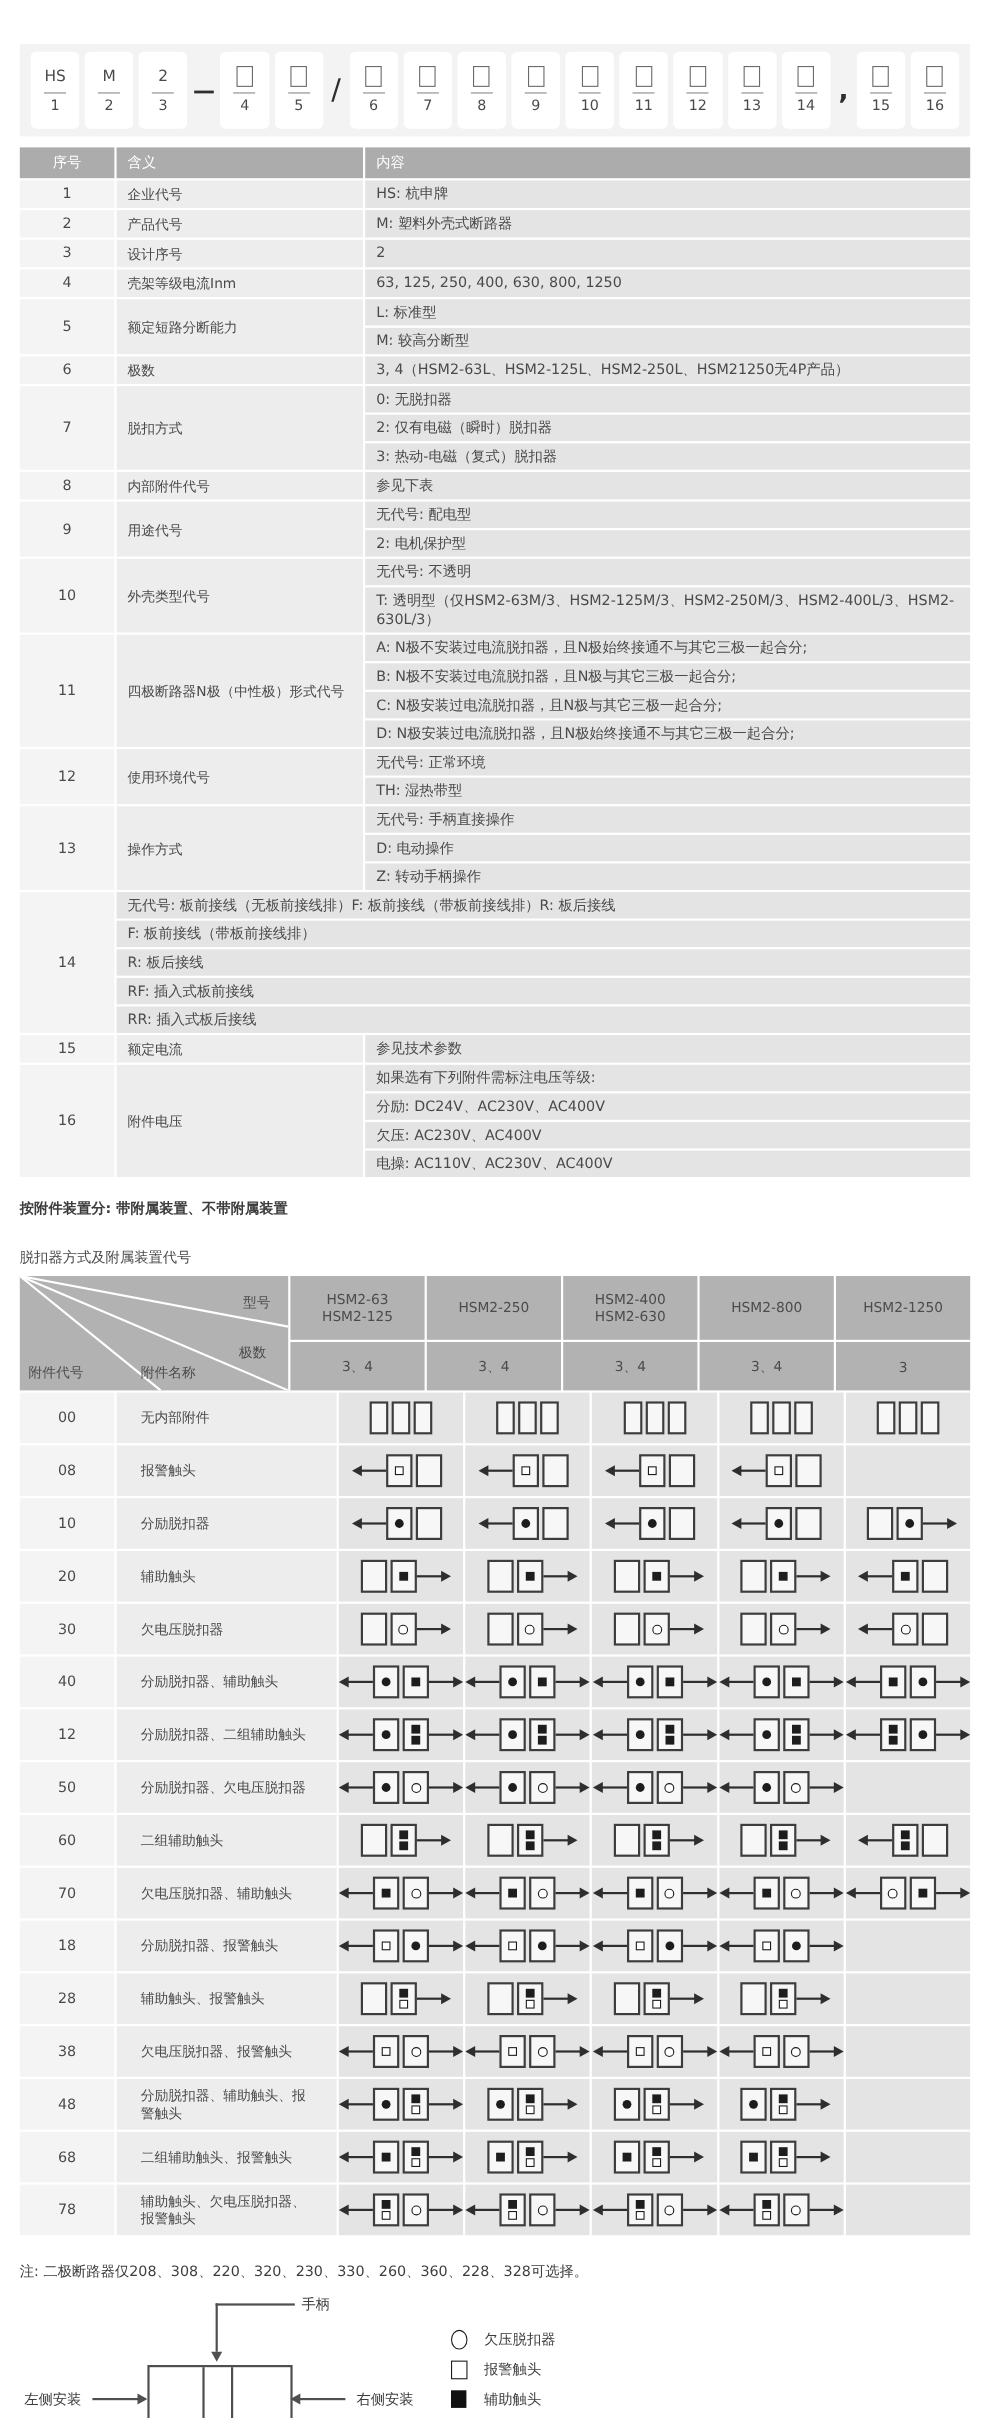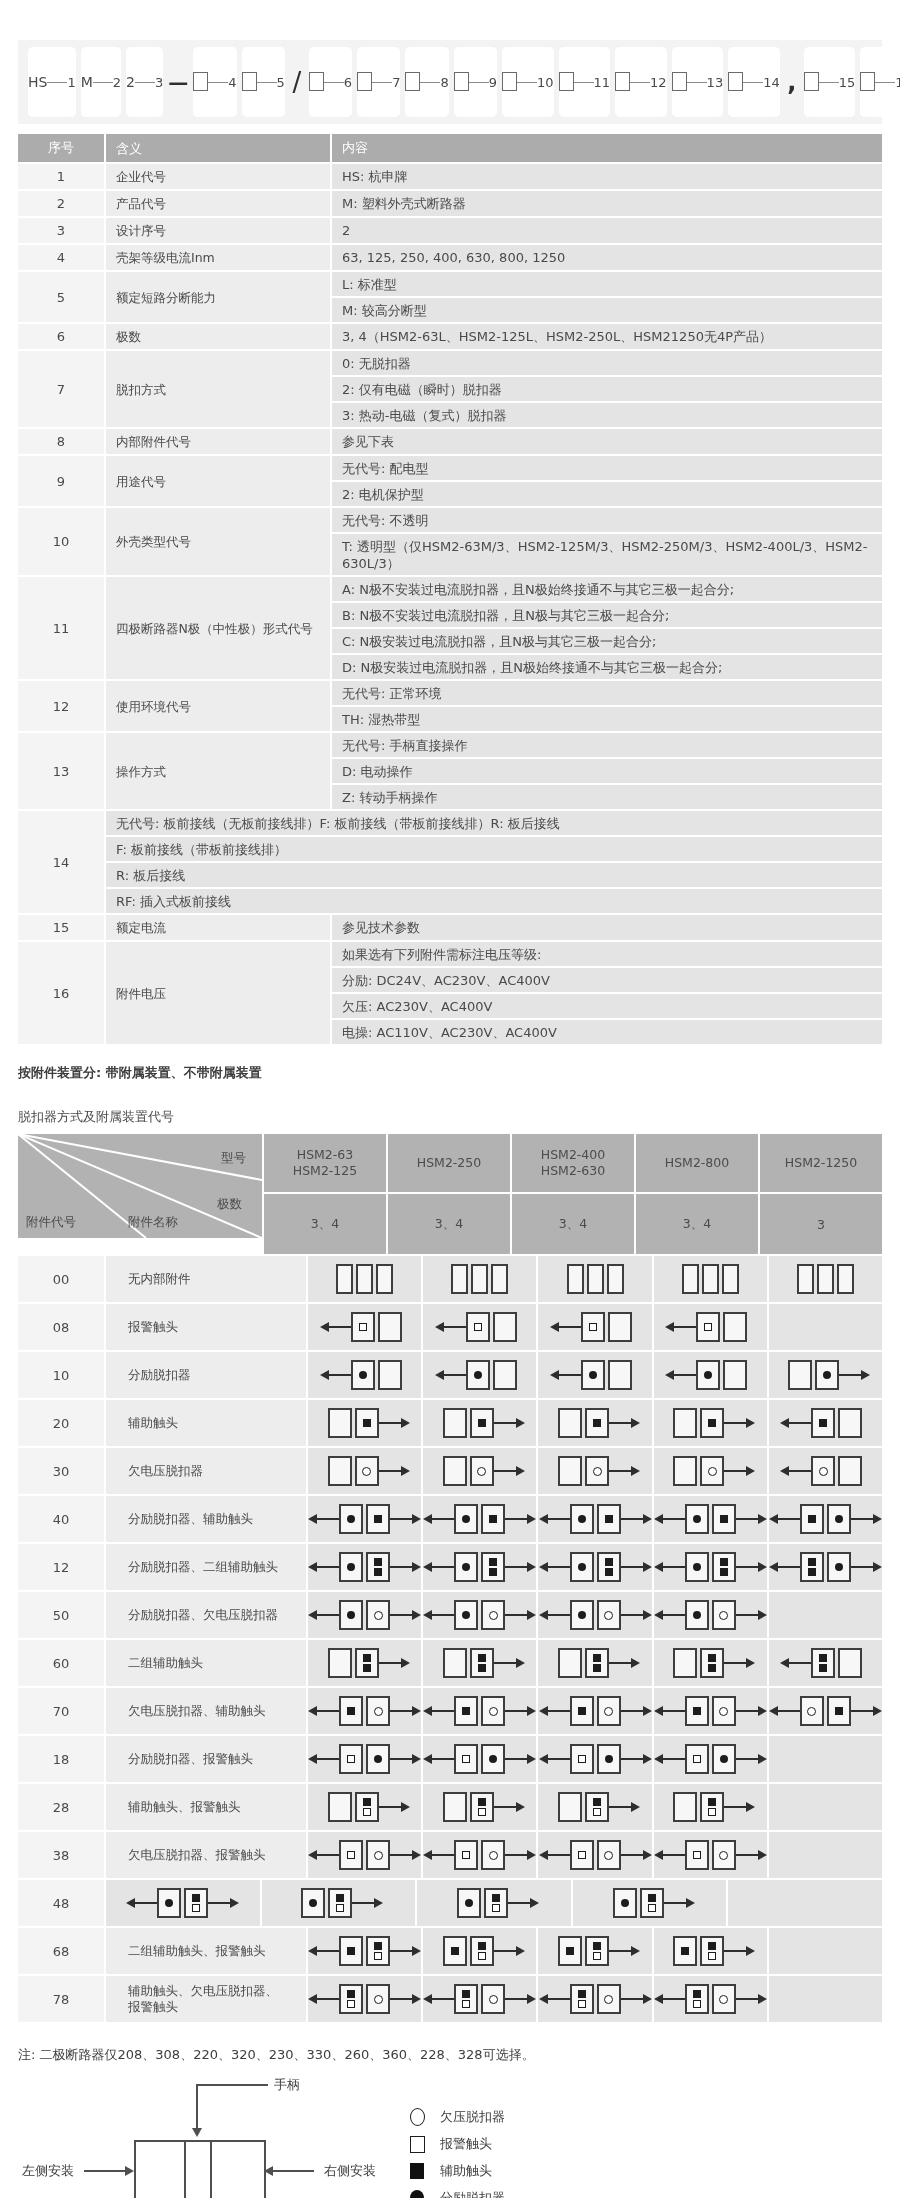--- a/index.html
+++ b/index.html
@@ -1,21 +1,21 @@
 <!DOCTYPE html>
 <html><head>
 <meta charset="utf-8">
 <style>
   html,body{margin:0;padding:0;background:#fff;}
   body{width:900px;font-family:"DejaVu Sans","Liberation Sans",sans-serif;color:#4a4a4a;}
   .page{width:900px;}
 
   
   .code-strip{margin:40px 18px 10px 18px;background:#f3f3f3;padding:7px 10px;display:flex;align-items:center;gap:5px;}
-  .code-box{background:#fff;border-radius:5px;flex:1;height:70px;display:flex;flex-direction:row;align-items:center;justify-content:center;}
+  .code-box{background:#fff;border-radius:5px;flex:1;height:70px;display:flex;flex-direction:column;align-items:center;justify-content:center;}
   .code-val{font-size:14px;color:#4a4a4a;height:20px;line-height:20px;}
   .ph{width:13px;height:17px;border:1.5px solid #6a6a6a;background:#fff;margin-bottom:1px;}
   .code-line{width:20px;border-top:1.5px solid #8a8a8a;margin:4px 0;}
   .code-num{font-size:13px;color:#4a4a4a;}
   .code-sep{flex:0 0 14px;text-align:center;color:#2e2e2e;font-weight:bold;}
   .sep-dash{font-size:20px;line-height:20px;}
   .sep-slash{font-size:26px;font-weight:normal;}
   .sep-comma{font-size:24px;line-height:10px;}
 
   
@@ -41,21 +41,21 @@
   .corner{flex:0 0 244px;height:104px;background:#b2b2b2;position:relative;overflow:hidden;}
   .corner svg{position:absolute;left:0;top:0;}
   .corner span{position:absolute;font-size:12.5px;color:#4c4c4c;}
   .lbl-model{right:16px;top:16px;}
   .lbl-poles{right:20px;top:62px;}
   .lbl-name{left:110px;bottom:7px;}
   .lbl-code{left:8px;bottom:7px;}
   .t2-cols{flex:1;display:flex;gap:2px;}
   .t2-col{flex:1;display:flex;flex-direction:column;gap:2px;}
   .t2-model{height:58px;background:#b2b2b2;color:#4c4c4c;font-size:12.5px;display:flex;flex-direction:column;align-items:center;justify-content:center;line-height:16px;}
-  .t2-poles{height:60px;background:#b2b2b2;color:#4c4c4c;font-size:12.5px;display:flex;align-items:center;justify-content:center;}
+  .t2-poles{height:44px;background:#b2b2b2;color:#4c4c4c;font-size:12.5px;display:flex;align-items:center;justify-content:center;}
   .t2-row{display:flex;gap:2px;margin-top:2px;}
   .a-code{flex:0 0 86px;background:#f4f4f4;display:flex;align-items:center;justify-content:center;font-size:13px;}
   .a-name{flex:0 0 156px;background:#ededed;display:flex;align-items:center;padding:5px 22px;font-size:12.5px;line-height:16px;}
   .a-cell{flex:1;background:#e4e4e4;display:flex;align-items:center;justify-content:center;min-height:46px;}
 
   
   .schem{display:flex;align-items:center;}
   .sbox{display:flex;gap:3px;}
   .comp{width:20px;height:26px;border:2px solid #3d3d3d;background:#f7f7f7;display:flex;flex-direction:column;align-items:center;justify-content:center;gap:2px;}
   .comp.narrow{width:13px;}
@@ -287,20 +287,21 @@
             <div class="line">Z: 转动手柄操作</div>
           </div>
         </div>
         <div class="t1-row">
           <div class="c-num">14</div>
           <div class="c-content">
             <div class="line">无代号: 板前接线（无板前接线排）F: 板前接线（带板前接线排）R: 板后接线</div>
             <div class="line">F: 板前接线（带板前接线排）</div>
             <div class="line">R: 板后接线</div>
             <div class="line">RF: 插入式板前接线</div>
+            <div class="line">RR: 插入式板后接线</div>
           </div>
         </div>
         <div class="t1-row">
           <div class="c-num">15</div>
           <div class="c-meaning">额定电流</div>
           <div class="c-content">
             <div class="line">参见技术参数</div>
           </div>
         </div>
         <div class="t1-row">
@@ -1166,20 +1167,21 @@
                   <span class="sym-circ"></span>
                 </div>
               </div>
               <span class="sarr sr"></span>
             </div>
           </div>
           <div class="a-cell"></div>
         </div>
         <div class="t2-row">
           <div class="a-code">48</div>
+          <div class="a-name">分励脱扣器、辅助触头、报警触头</div>
           <div class="a-cell">
             <div class="schem">
               <span class="sarr sl"></span>
               <div class="sbox">
                 <div class="comp">
                   <span class="sym-dot"></span>
                 </div>
                 <div class="comp">
                   <span class="sym-sqf"></span>
                   <span class="sym-sqh"></span>

